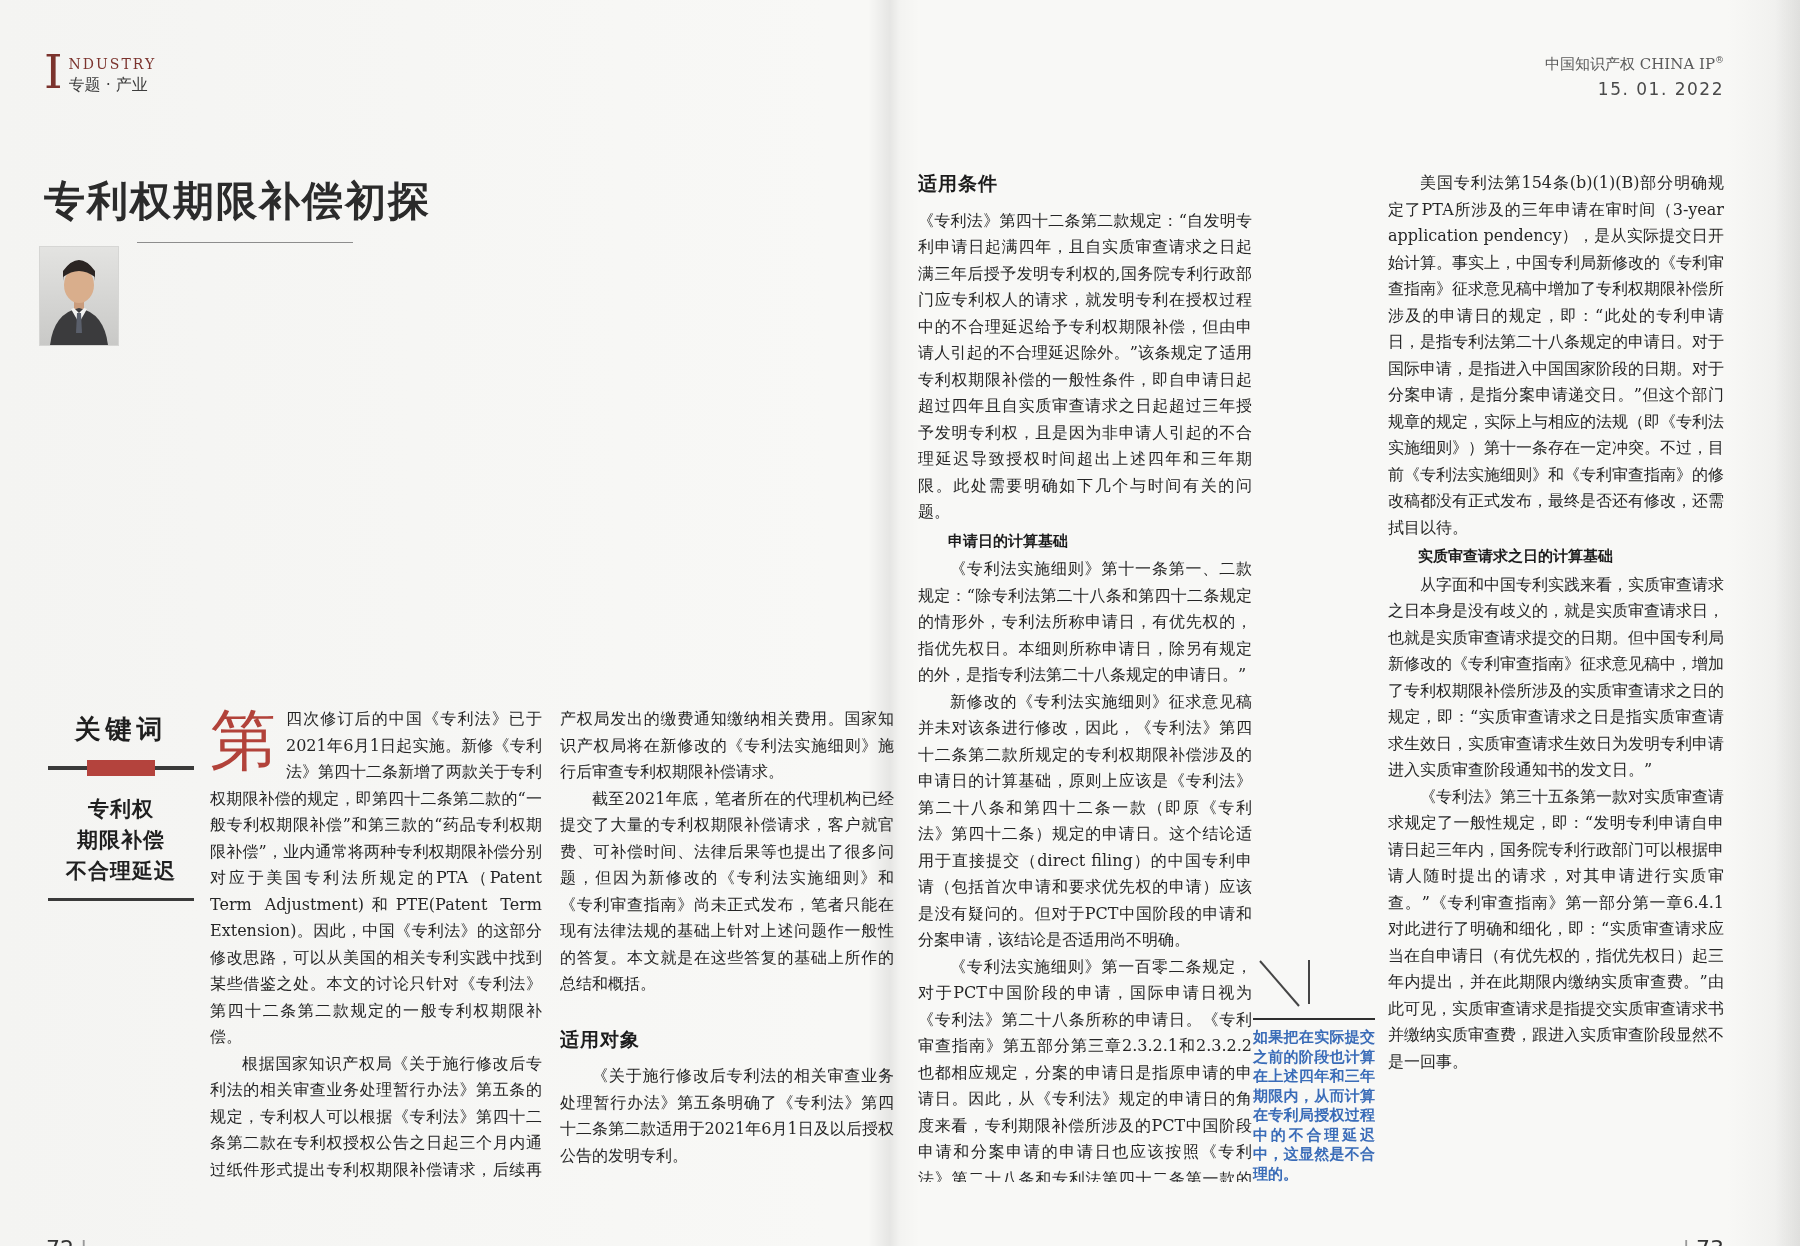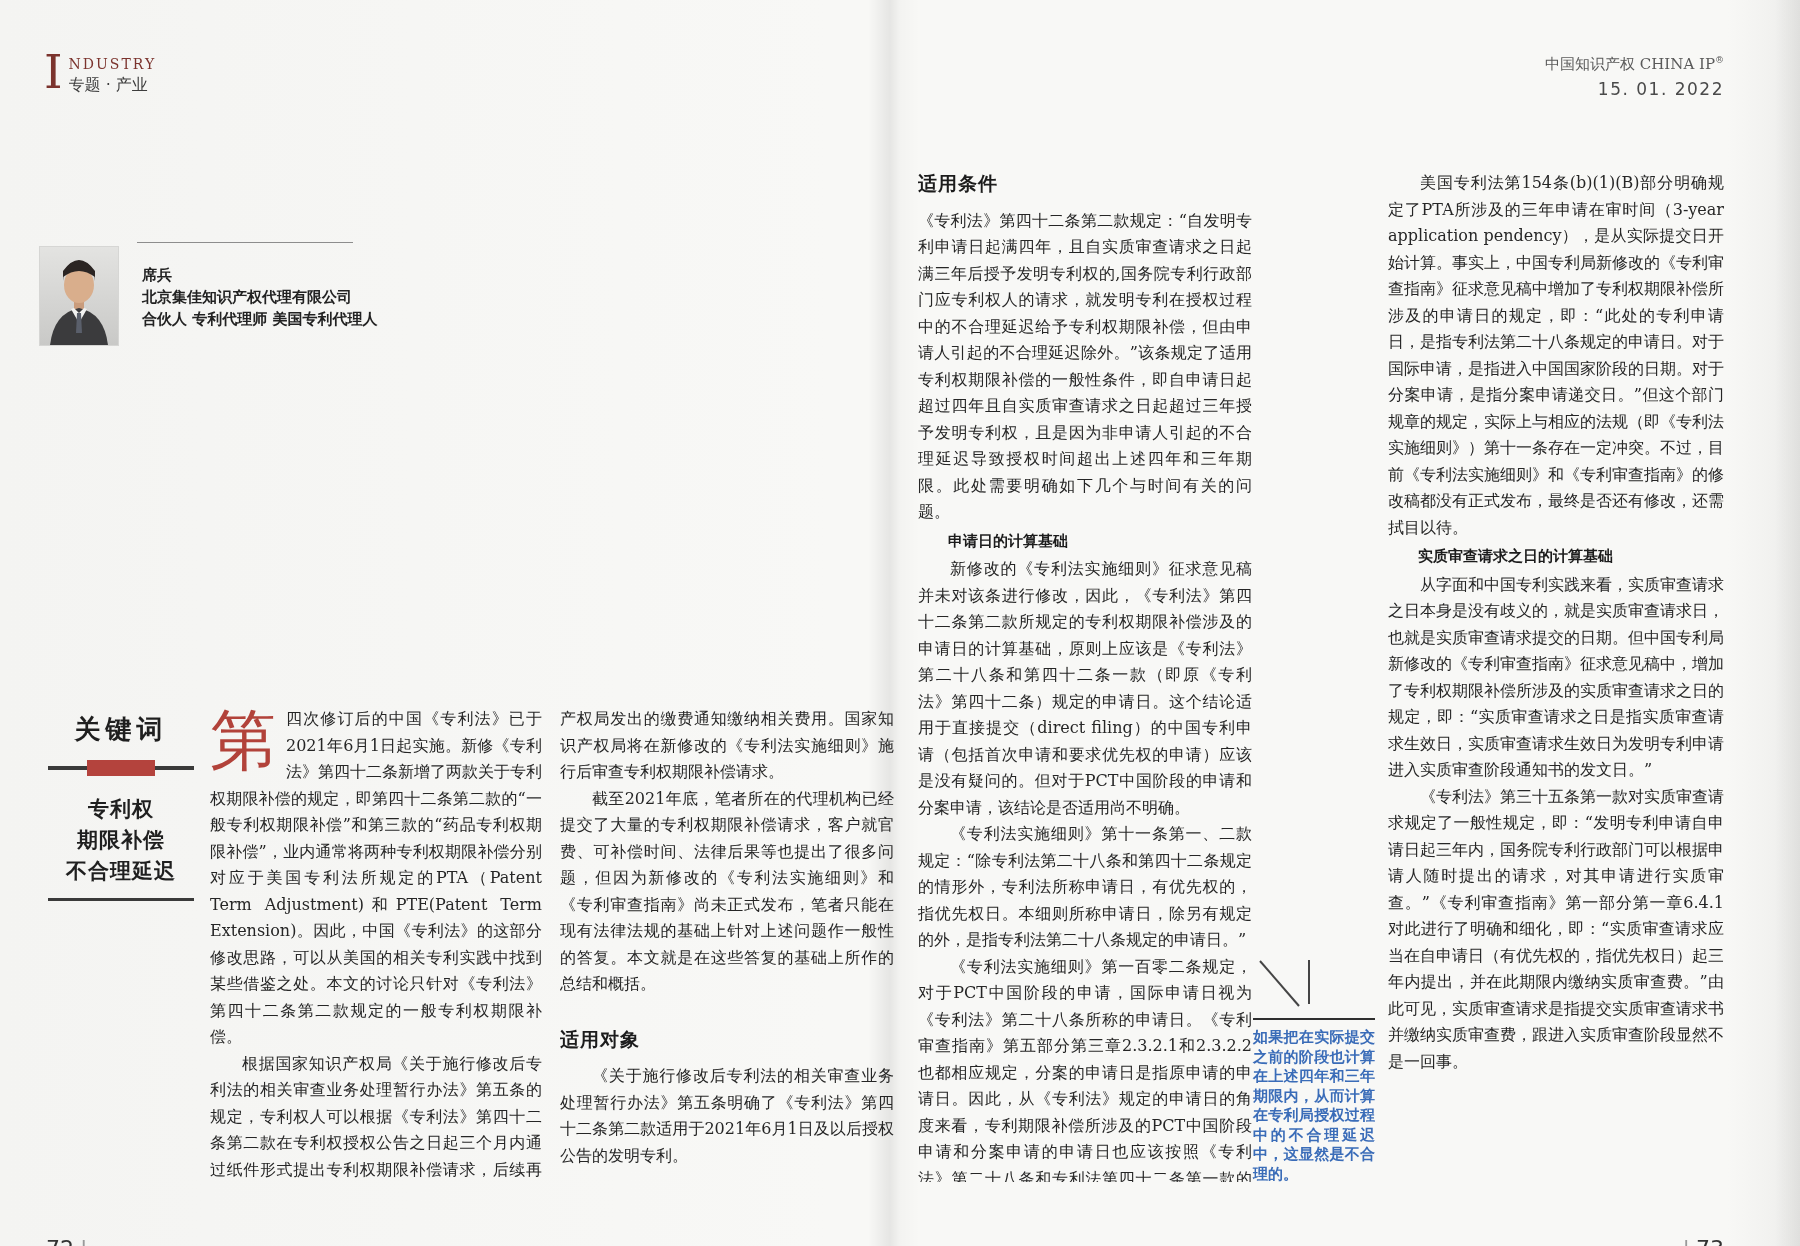--- a/index.html
+++ b/index.html
@@ -80,44 +80,40 @@
       <div class="ind-rest">NDUSTRY</div>
       <div class="ind-sub">专题 · 产业</div>
     </div>
   </div>
 
   <div class="mag-header">
     <div class="mag-name"><span>中国知识产权 CHINA IP</span><sup>®</sup></div>
     <div class="mag-date">15. 01. 2022</div>
   </div>
 
+  <h1 class="article-title" style="margin:0;">专利权期限补偿初探</h1>
 
   <div class="author-rule"></div>
   <div class="author-photo">
     <svg width="78" height="98" viewBox="0 0 78 98">
       <defs>
         <linearGradient id="pbg" x1="0" y1="0" x2="0" y2="1">
           <stop offset="0" stop-color="#e3e3e1"></stop>
             <stop offset="1" stop-color="#c9c9c7"></stop>
         </linearGradient>
       </defs>
       <rect width="78" height="98" fill="url(#pbg)"></rect>
       <rect x="34" y="50" width="10" height="14" fill="#c99c7c"></rect>
       <ellipse cx="39" cy="38" rx="15" ry="18" fill="#d9ae8c"></ellipse>
       <path d="M23,34 Q24,15 39,14 Q54,15 55,34 L55,30 Q54,24 50,25 Q40,18 28,25 Q24,24 23,30 Z" fill="#2b2523"></path>
       <path d="M23,30 Q39,18 55,30 L55,24 Q47,13 39,13 Q31,13 23,24 Z" fill="#2b2523"></path>
       <path d="M10,98 Q14,66 39,61 Q64,66 68,98 Z" fill="#3b3b3d"></path>
       <path d="M31,62 L39,76 L47,62 L44,61 L39,66 L34,61 Z" fill="#f2f2f0"></path>
       <path d="M37,66 L41,66 L42,86 L36,86 Z" fill="#5a5f6b"></path>
     </svg>
-  </div>
-  <div class="author-info">
-    <div>席兵</div>
-    <div>北京集佳知识产权代理有限公司</div>
-    <div>合伙人 专利代理师 美国专利代理人</div>
   </div>
 
   <div class="kw">
     <div class="kw-title">关键词</div>
     <div class="kw-divider">
       <div class="bar"></div>
       <div class="redbox"></div>
     </div>
     <div class="kw-items">
       <div>专利权</div>
@@ -136,22 +132,22 @@
     <p class="cont">产权局发出的缴费通知缴纳相关费用。国家知识产权局将在新修改的《专利法实施细则》施行后审查专利权期限补偿请求。</p>
     <p>截至2021年底，笔者所在的代理机构已经提交了大量的专利权期限补偿请求，客户就官费、可补偿时间、法律后果等也提出了很多问题，但因为新修改的《专利法实施细则》和《专利审查指南》尚未正式发布，笔者只能在现有法律法规的基础上针对上述问题作一般性的答复。本文就是在这些答复的基础上所作的总结和概括。</p>
     <p class="sec-h">适用对象</p>
     <p>《关于施行修改后专利法的相关审查业务处理暂行办法》第五条明确了《专利法》第四十二条第二款适用于2021年6月1日及以后授权公告的发明专利。</p>
   </div>
 
   <div class="col col-r1">
     <p class="sec-h first">适用条件</p>
     <p class="cont">《专利法》第四十二条第二款规定：“自发明专利申请日起满四年，且自实质审查请求之日起满三年后授予发明专利权的,国务院专利行政部门应专利权人的请求，就发明专利在授权过程中的不合理延迟给予专利权期限补偿，但由申请人引起的不合理延迟除外。”该条规定了适用专利权期限补偿的一般性条件，即自申请日起超过四年且自实质审查请求之日起超过三年授予发明专利权，且是因为非申请人引起的不合理延迟导致授权时间超出上述四年和三年期限。此处需要明确如下几个与时间有关的问题。</p>
     <p class="sub-h">申请日的计算基础</p>
+    <p>《专利法实施细则》第十一条第一、二款规定：“除专利法第二十八条和第四十二条规定的情形外，专利法所称申请日，有优先权的，指优先权日。本细则所称申请日，除另有规定的外，是指专利法第二十八条规定的申请日。”</p>
     <p>新修改的《专利法实施细则》征求意见稿并未对该条进行修改，因此，《专利法》第四十二条第二款所规定的专利权期限补偿涉及的申请日的计算基础，原则上应该是《专利法》第二十八条和第四十二条一款（即原《专利法》第四十二条）规定的申请日。这个结论适用于直接提交（direct filing）的中国专利申请（包括首次申请和要求优先权的申请）应该是没有疑问的。但对于PCT中国阶段的申请和分案申请，该结论是否适用尚不明确。</p>
-    <p>《专利法实施细则》第十一条第一、二款规定：“除专利法第二十八条和第四十二条规定的情形外，专利法所称申请日，有优先权的，指优先权日。本细则所称申请日，除另有规定的外，是指专利法第二十八条规定的申请日。”</p>
     <p>《专利法实施细则》第一百零二条规定，对于PCT中国阶段的申请，国际申请日视为《专利法》第二十八条所称的申请日。《专利审查指南》第五部分第三章2.3.2.1和2.3.2.2也都相应规定，分案的申请日是指原申请的申请日。因此，从《专利法》规定的申请日的角度来看，专利期限补偿所涉及的PCT中国阶段申请和分案申请的申请日也应该按照《专利法》第二十八条和专利法第四十二条第一款的规定来计算。</p>
 
   </div>
 
   <div class="col col-r2">
     <p>美国专利法第154条(b)(1)(B)部分明确规定了PTA所涉及的三年申请在审时间（3-year application pendency），是从实际提交日开始计算。事实上，中国专利局新修改的《专利审查指南》征求意见稿中增加了专利权期限补偿所涉及的申请日的规定，即：“此处的专利申请日，是指专利法第二十八条规定的申请日。对于国际申请，是指进入中国国家阶段的日期。对于分案申请，是指分案申请递交日。”但这个部门规章的规定，实际上与相应的法规（即《专利法实施细则》）第十一条存在一定冲突。不过，目前《专利法实施细则》和《专利审查指南》的修改稿都没有正式发布，最终是否还有修改，还需拭目以待。</p>
     <p class="sub-h">实质审查请求之日的计算基础</p>
     <p>从字面和中国专利实践来看，实质审查请求之日本身是没有歧义的，就是实质审查请求日，也就是实质审查请求提交的日期。但中国专利局新修改的《专利审查指南》征求意见稿中，增加了专利权期限补偿所涉及的实质审查请求之日的规定，即：“实质审查请求之日是指实质审查请求生效日，实质审查请求生效日为发明专利申请进入实质审查阶段通知书的发文日。”</p>
     <p>《专利法》第三十五条第一款对实质审查请求规定了一般性规定，即：“发明专利申请自申请日起三年内，国务院专利行政部门可以根据申请人随时提出的请求，对其申请进行实质审查。”《专利审查指南》第一部分第一章6.4.1对此进行了明确和细化，即：“实质审查请求应当在自申请日（有优先权的，指优先权日）起三年内提出，并在此期限内缴纳实质审查费。”由此可见，实质审查请求是指提交实质审查请求书并缴纳实质审查费，跟进入实质审查阶段显然不是一回事。</p>
 

